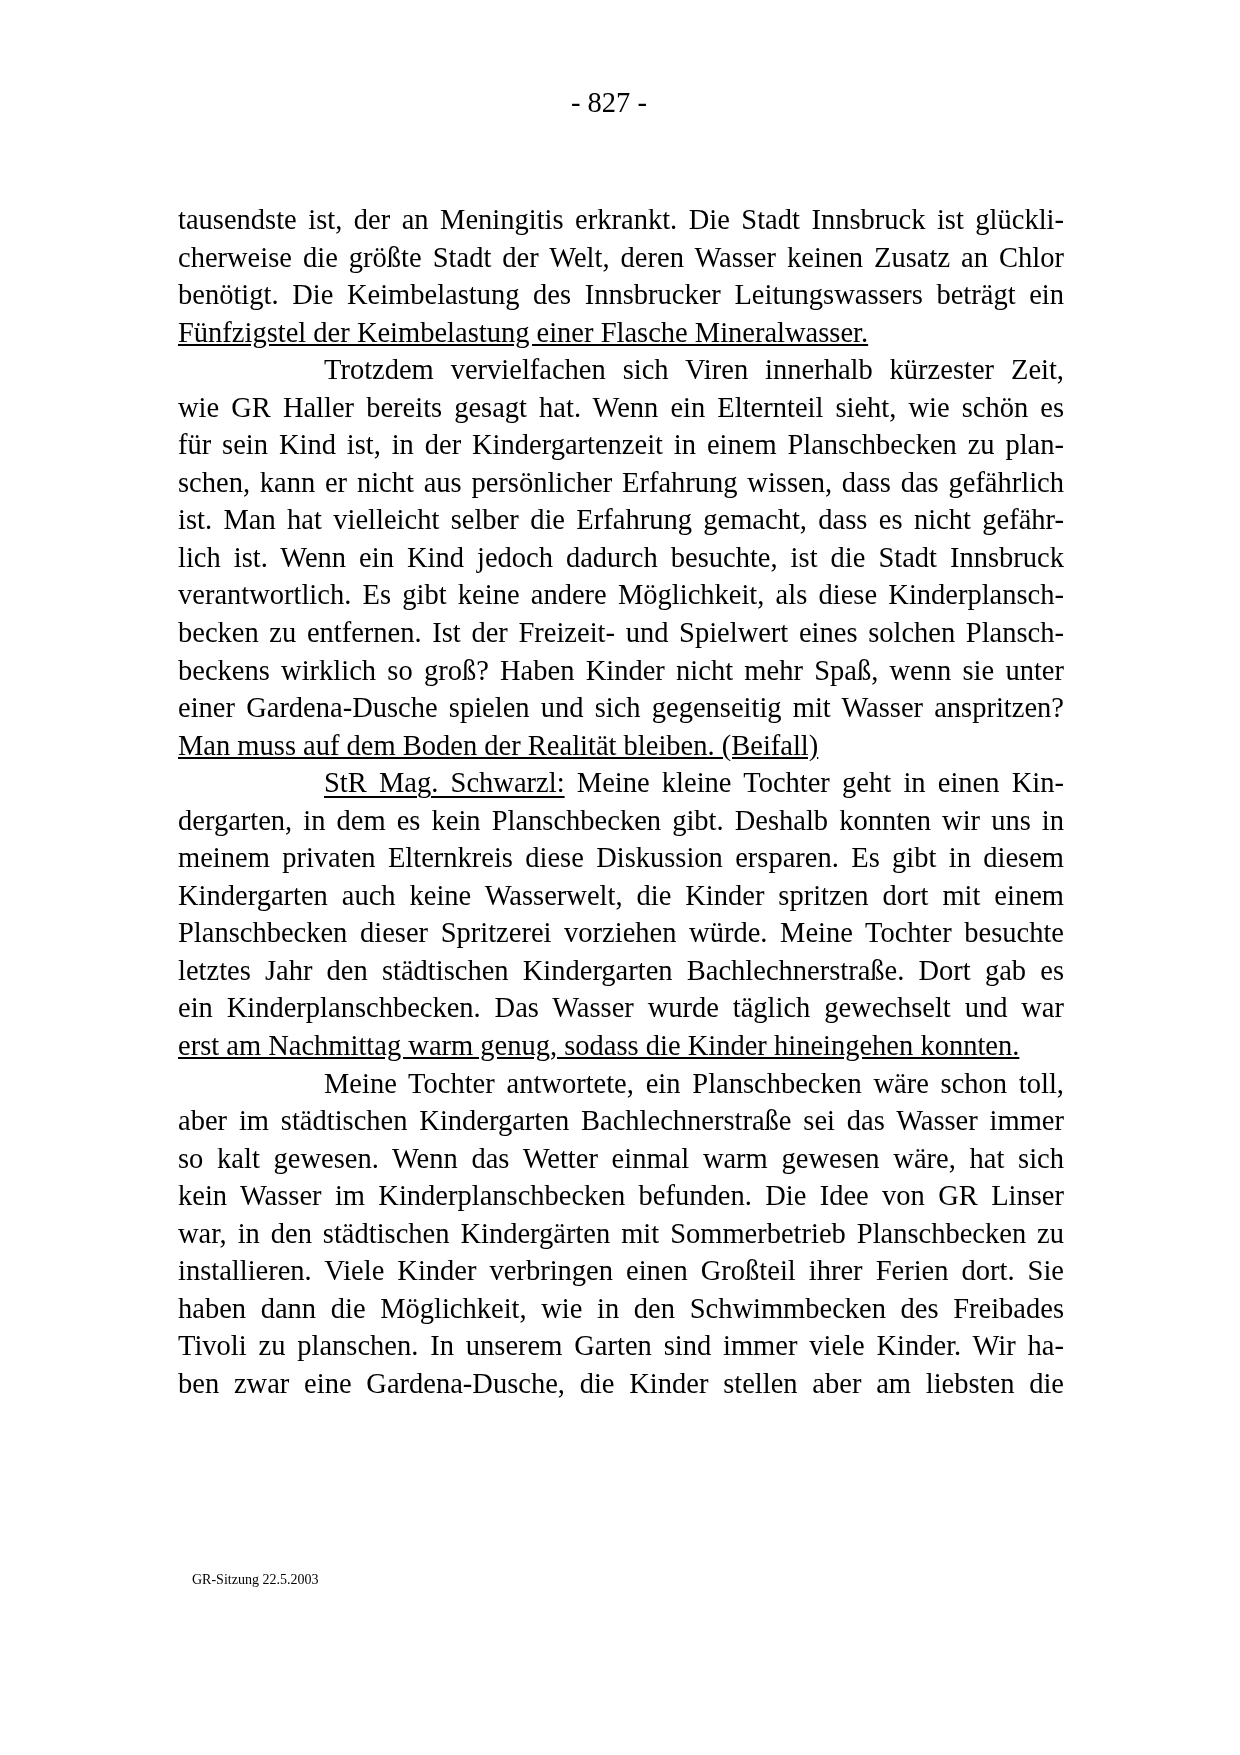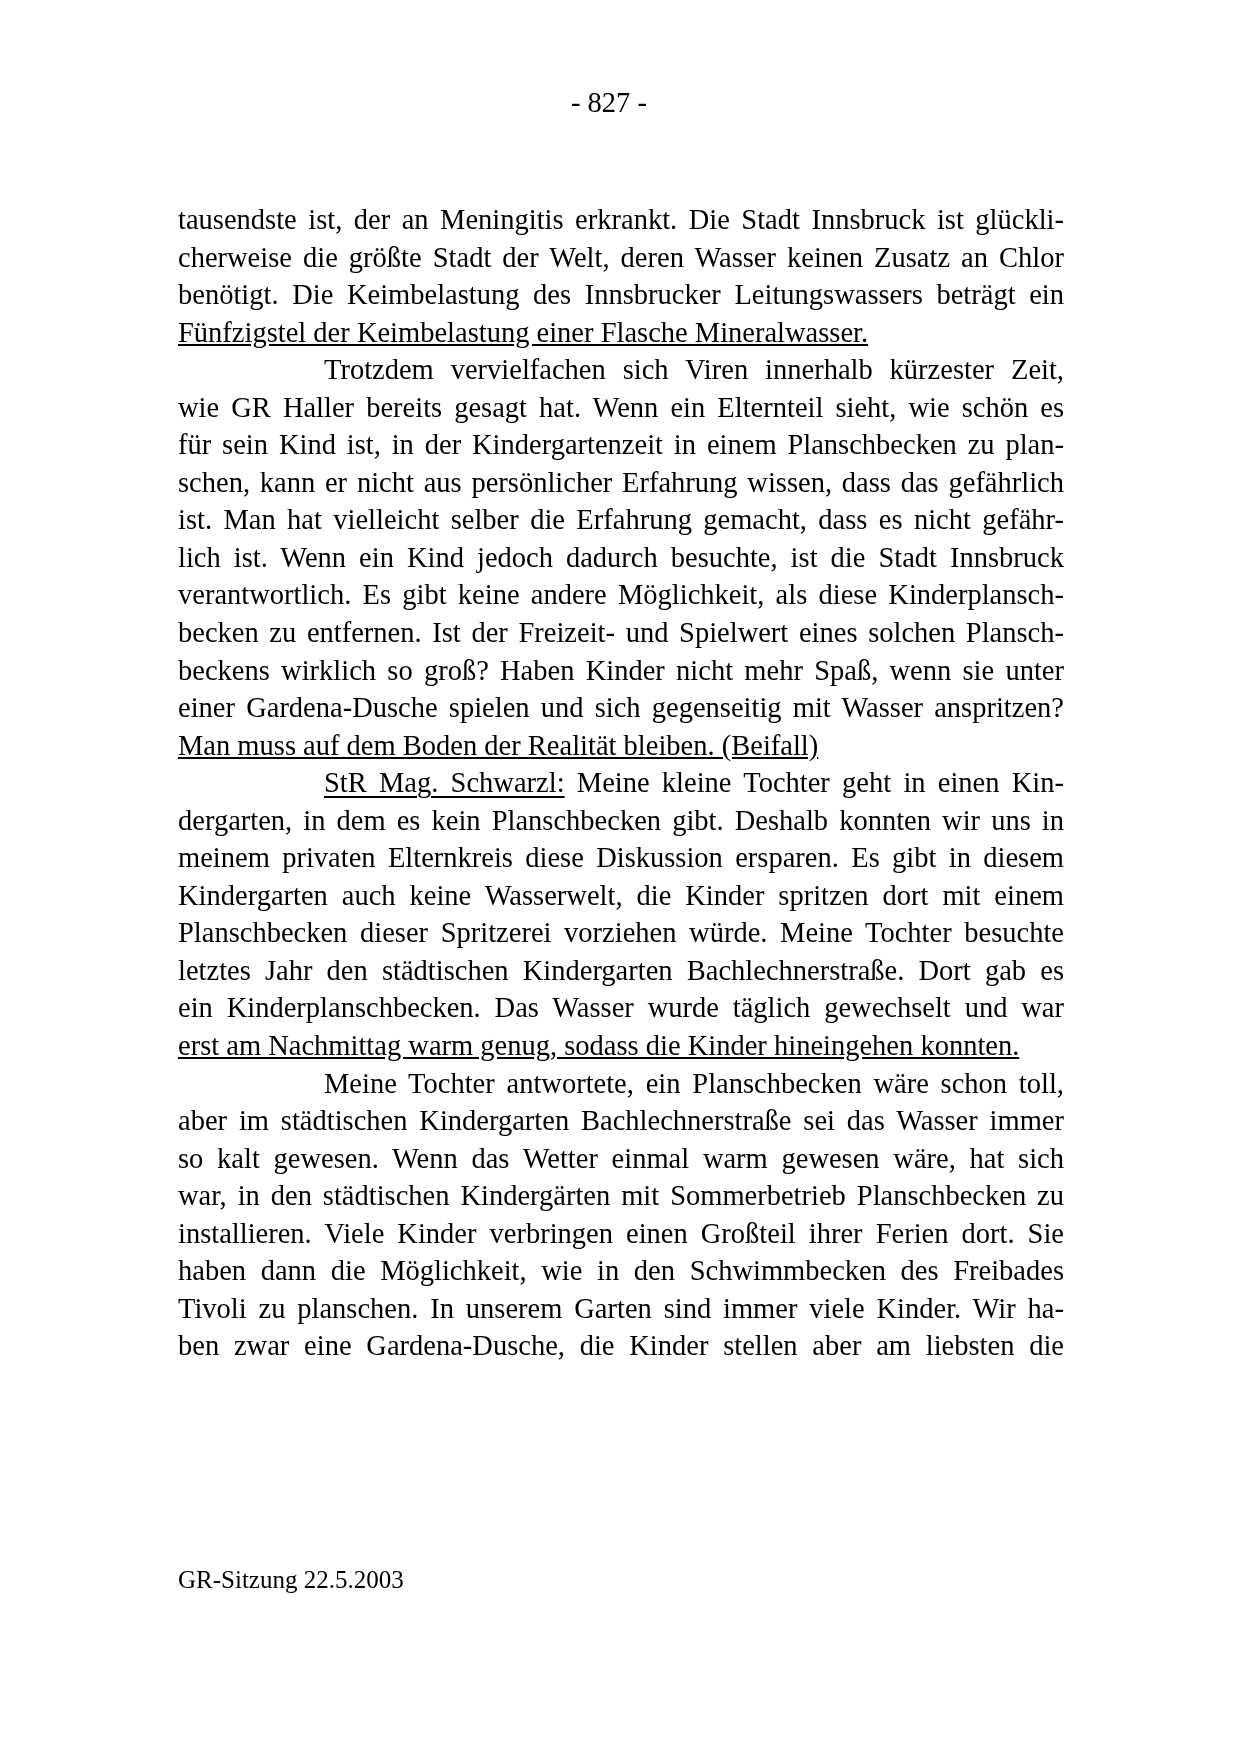--- a/index.html
+++ b/index.html
@@ -49,22 +49,22 @@
     text-indent: 146px;
   }
   .speaker {
     text-decoration: underline;
     text-underline-offset: 4px;
     text-decoration-thickness: 2px;
   }
   .page-footer {
     position: absolute;
     top: 1568px;
-    left: 178px;
-    font-size: 25px;
+    left: 192px;
+    font-size: 14px;
     line-height: 23px;
   }
 </style>
 </head>
 <body>
 
 <div class="page">
   <div class="page-number">- 827 -</div>
 
   <div class="doc-body">
@@ -94,20 +94,21 @@
         <div class="text-line">Kindergarten auch keine Wasserwelt, die Kinder spritzen dort mit einem</div>
         <div class="text-line">Planschbecken dieser Spritzerei vorziehen würde. Meine Tochter besuchte</div>
         <div class="text-line">letztes Jahr den städtischen Kindergarten Bachlechnerstraße. Dort gab es</div>
         <div class="text-line">ein Kinderplanschbecken. Das Wasser wurde täglich gewechselt und war</div>
         <div class="text-line no-just">erst am Nachmittag warm genug, sodass die Kinder hineingehen konnten.</div>
       </div>
       <div>
         <div class="text-line indent">Meine Tochter antwortete, ein Planschbecken wäre schon toll,</div>
         <div class="text-line">aber im städtischen Kindergarten Bachlechnerstraße sei das Wasser immer</div>
         <div class="text-line">so kalt gewesen. Wenn das Wetter einmal warm gewesen wäre, hat sich</div>
+        <div class="text-line">kein Wasser im Kinderplanschbecken befunden. Die Idee von GR Linser</div>
         <div class="text-line">war, in den städtischen Kindergärten mit Sommerbetrieb Planschbecken zu</div>
         <div class="text-line">installieren. Viele Kinder verbringen einen Großteil ihrer Ferien dort. Sie</div>
         <div class="text-line">haben dann die Möglichkeit, wie in den Schwimmbecken des Freibades</div>
         <div class="text-line">Tivoli zu planschen. In unserem Garten sind immer viele Kinder. Wir ha-</div>
         <div class="text-line">ben zwar eine Gardena-Dusche, die Kinder stellen aber am liebsten die</div>
       </div>
     </div>
 
   <div class="page-footer">GR-Sitzung 22.5.2003</div>
 </div>

